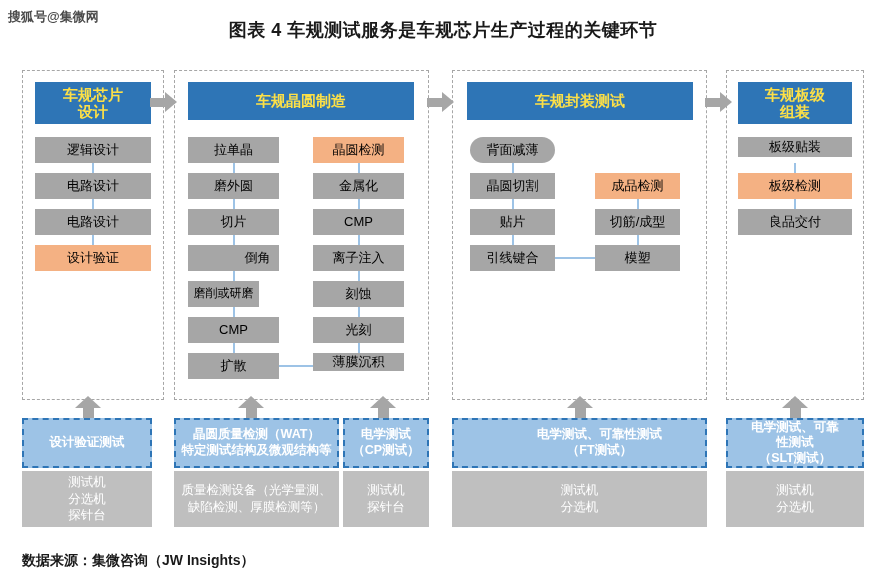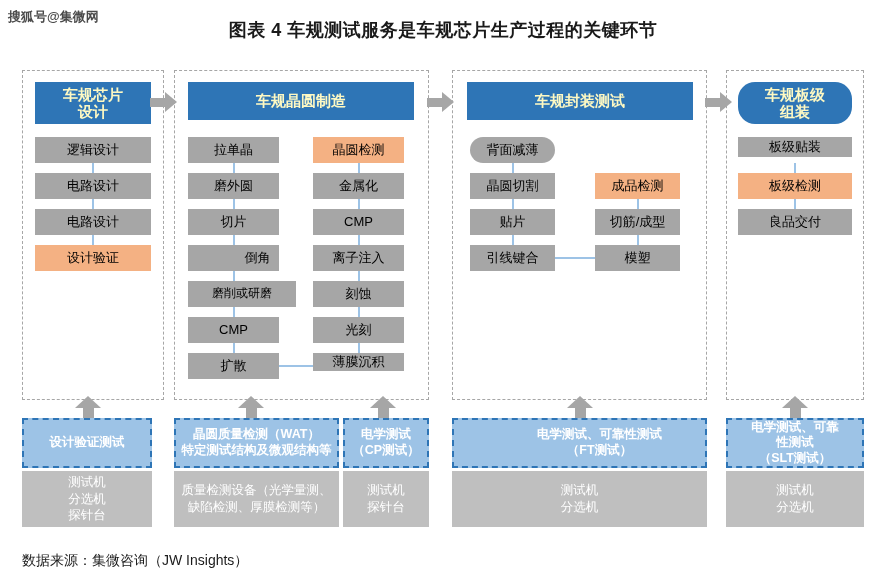--- a/index.html
+++ b/index.html
@@ -38,21 +38,21 @@
   
   .group {
     position: absolute;
     border: 1px dashed #a6a6a6;
     box-sizing: border-box;
   }
   
   .hdr {
     position: absolute;
     background: #2e75b6;
-    color: #fef9c3;
+    color: #fde047;
     font-size: 15px;
     font-weight: bold;
     display: flex;
     align-items: center;
     justify-content: center;
     text-align: center;
     line-height: 1.15;
     box-sizing: border-box;
   }
   
@@ -149,21 +149,21 @@
     box-sizing: border-box;
     padding: 2px 4px;
     white-space: pre-line;
   }
   .svc span, .hdr span, .step span { white-space: pre-line; display:block; }
   .source {
     position: absolute;
     left: 22px;
     top: 552px;
     font-size: 14px;
-    font-weight: normal;
+    font-weight: bold;
     color: #1a1a1a;
   }
 </style>
 </head>
 <body>
 
 <div class="watermark">搜狐号@集微网</div>
 <div class="chart-title">图表 4 车规测试服务是车规芯片生产过程的关键环节</div>
 
 <div class="group" style="left:22px; top:70px; width:142px; height:330px;">
@@ -210,21 +210,21 @@
 </div>
 <div class="step" style="left:188px; top:173px; width:91px; height:26px;">
   <span>磨外圆</span>
 </div>
 <div class="step" style="left:188px; top:209px; width:91px; height:26px;">
   <span>切片</span>
 </div>
 <div class="step" style="left:188px; top:245px; width:91px; height:26px;padding-left:48px;">
   <span>倒角</span>
 </div>
-<div class="step" style="left:188px; top:281px; width:108px; height:26px; font-size:12px;">
+<div class="step" style="left:188px; top:281px; width:71px; height:26px; font-size:12px;">
   <span>磨削或研磨</span>
 </div>
 <div class="step" style="left:188px; top:317px; width:91px; height:26px;">
   <span>CMP</span>
 </div>
 <div class="step" style="left:188px; top:353px; width:91px; height:26px;">
   <span>扩散</span>
 </div>
 
 <div class="vlink" style="left:358px; top:163px; height:19px;"></div>
@@ -296,21 +296,21 @@
   <span>模塑</span>
 </div>
 
 <div class="arrow-right" style="left:705px; top:92px;">
   <div class="shaft"></div>
   <div class="head"></div>
 </div>
 
 <div class="group" style="left:726px; top:70px; width:138px; height:330px;">
 </div>
-<div class="hdr" style="left:738px; top:82px; width:114px; height:42px;border-radius:17px;">
+<div class="hdr" style="left:738px; top:82px; width:114px; height:42px;">
   <span>车规板级
 组装</span>
 </div>
 <div class="vlink" style="left:794px; top:163px; height:19px;"></div>
 <div class="vlink" style="left:794px; top:199px; height:19px;"></div>
 <div class="step" style="left:738px; top:137px; width:114px; height:20px;">
   <span>板级贴装</span>
 </div>
 <div class="step test" style="left:738px; top:173px; width:114px; height:26px;">
   <span>板级检测</span>

